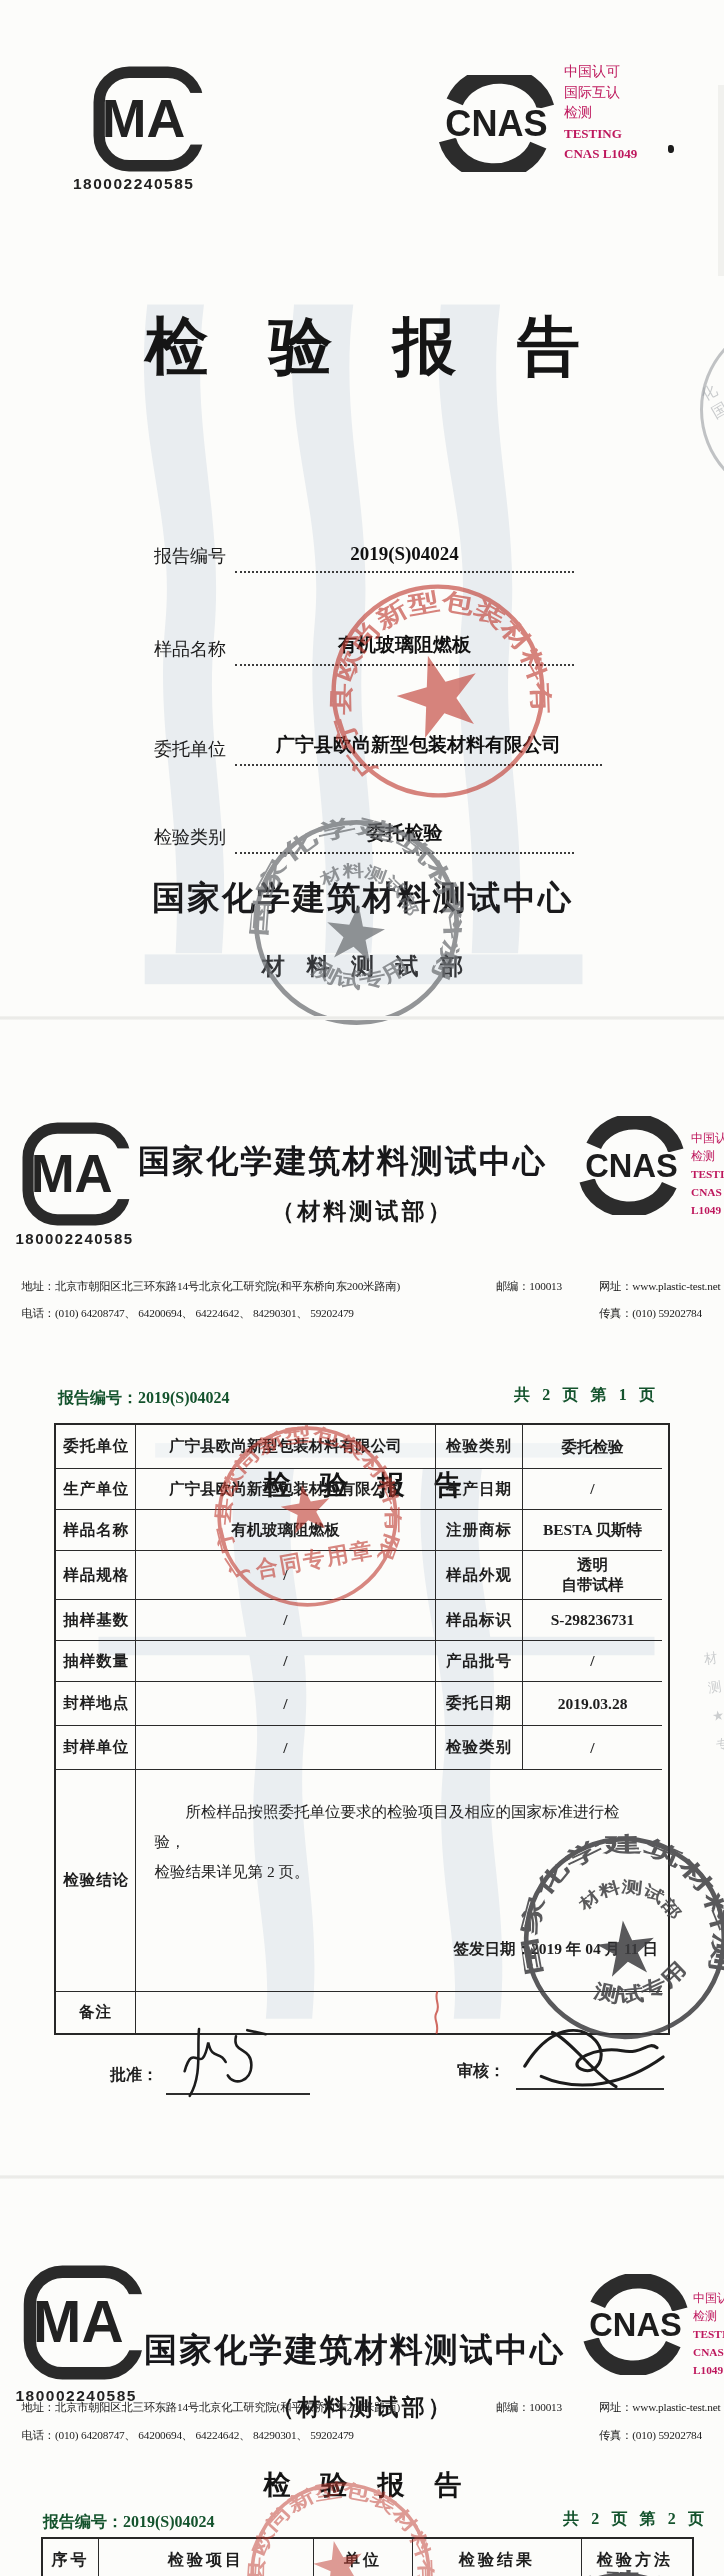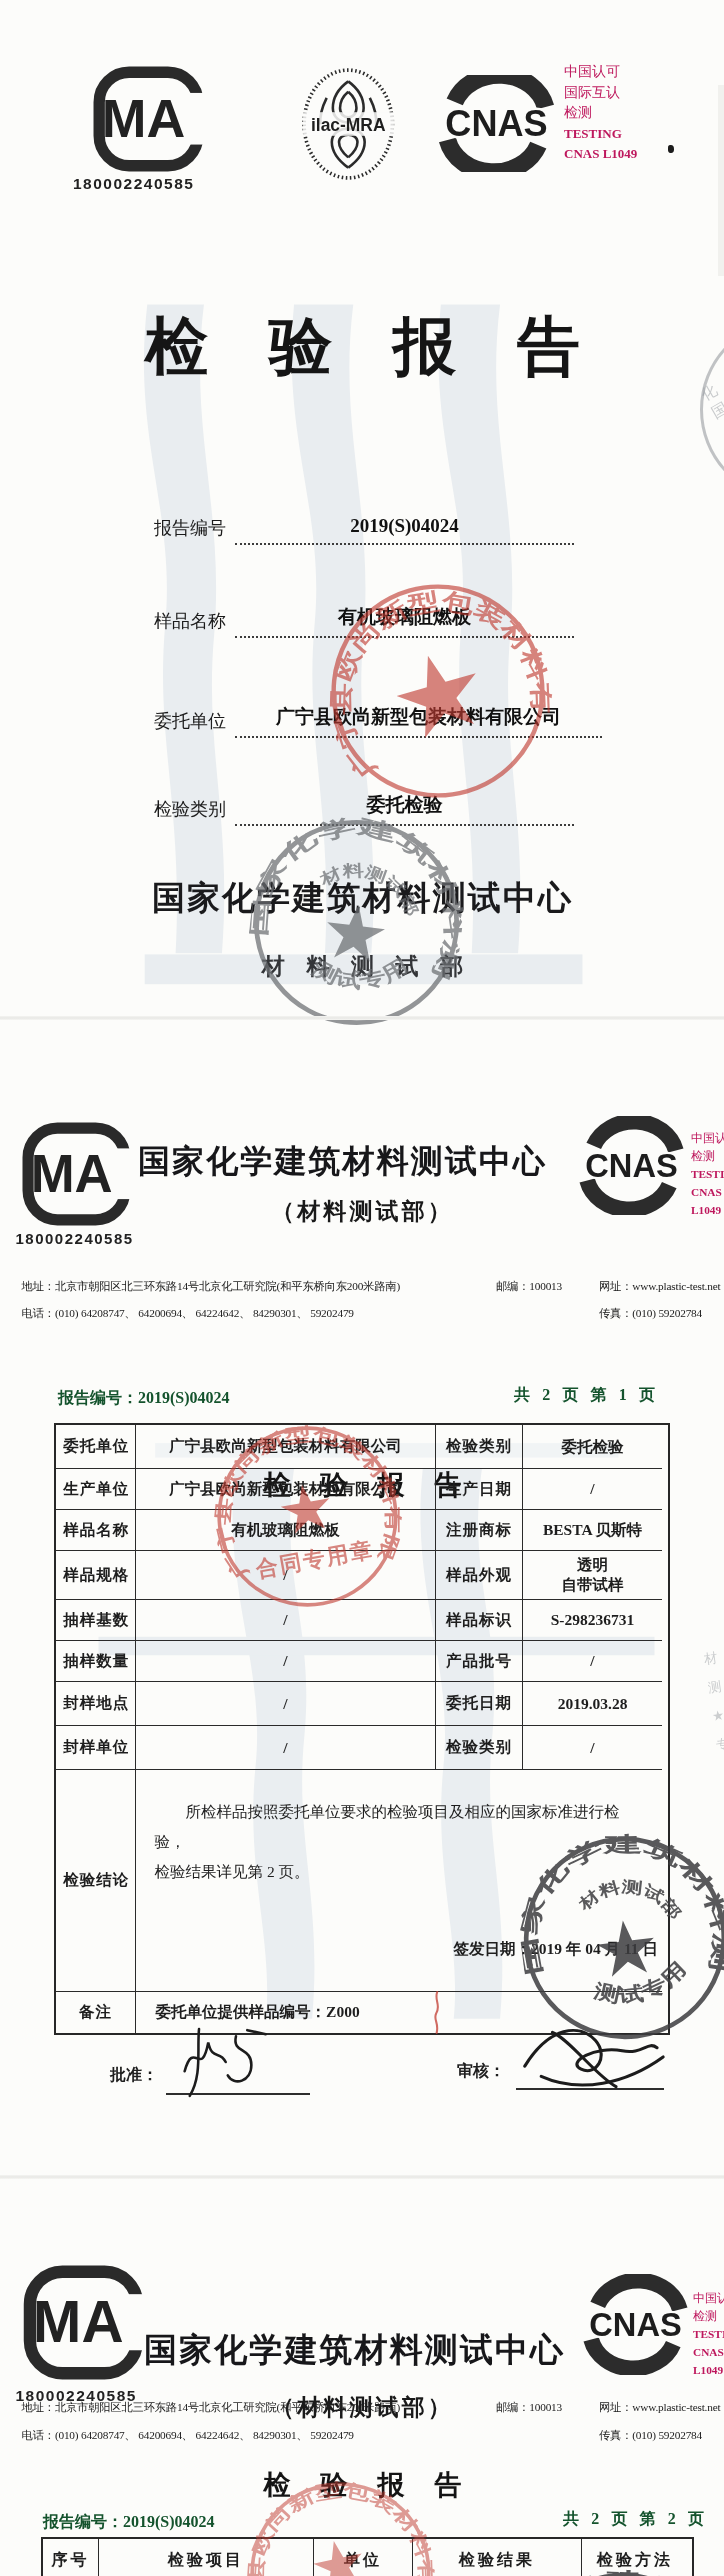--- a/index.html
+++ b/index.html
@@ -14,21 +14,21 @@
 
   
   .logo-num{font-family:"Liberation Sans","DejaVu Sans",sans-serif;font-weight:bold;
             letter-spacing:1.5px;color:#222;}
   .acc-col{line-height:20.6px;font-size:14px;color:#be185d;}
   .acc-col .en{font-family:Liberation Serif, serif;font-weight:bold;font-size:13px;}
 
   
   .p1-title{left:0;width:725px;top:304px;font-size:63px;font-weight:bold;
             letter-spacing:61px;text-indent:61px;text-align:center;color:#151515;}
-  .field{display:flex;align-items:flex-end;}
+  .field{display:flex;align-items:flex-end;margin-top:28px;}
   .field .flabel{font-size:18px;flex:0 0 81px;padding-bottom:5.2px;color:#1b1b1b;}
   .field .fline{flex:1;text-align:center;font-size:19px;font-weight:bold;
                 border-bottom:2.6px dotted #3c3c3c;padding-bottom:6.2px;color:#111;}
   .p1-center{left:0;width:725px;top:876px;font-size:33px;font-weight:bold;text-align:center;
              letter-spacing:2.1px;color:#1a1a1c;}
   .p1-dept{left:0;width:725px;top:951px;font-size:23px;font-weight:bold;text-align:center;
            letter-spacing:21.6px;text-indent:21.6px;color:#333538;}
 
   
   .hd-center{font-size:32px;font-weight:bold;letter-spacing:2.1px;color:#17171a;}
@@ -91,35 +91,20 @@
 
   <div class="abs" style="left:93px;top:66px;width:111px;height:106px;">
     <svg width="111" height="106" viewBox="0 0 215 205">
       <rect x="12" y="12" width="191" height="181" rx="58" fill="none" stroke="#2a2a2a" stroke-width="22"></rect>
       <rect x="168" y="52" width="50" height="100" fill="#fcfcfa"></rect>
       <text x="98" y="138" font-size="104" font-weight="bold" text-anchor="middle" font-family="Liberation Sans, DejaVu Sans, sans-serif" fill="#222">MA</text>
     </svg>
   </div>
   <div class="abs logo-num" style="left:73px;top:175px;font-size:15.5px;">180002240585</div>
 
-  <div class="abs" style="left:301px;top:67px;width:95px;height:114px;">
-    <svg width="95" height="114" viewBox="0 0 185 222">
-      <ellipse cx="92" cy="111" rx="86" ry="105" fill="none" stroke="#2b2b2b" stroke-width="7" stroke-dasharray="3 5"></ellipse>
-      <g fill="none" stroke="#2b2b2b" stroke-width="5">
-        <path d="M92,28 C70,44 62,62 62,80 C62,98 76,108 92,108 C108,108 122,98 122,80 C122,62 114,44 92,28"></path>
-        <path d="M92,48 C80,58 76,68 76,80 C76,92 84,98 92,98 C100,98 108,92 108,80 C108,68 104,58 92,48"></path>
-        <path d="M50,60 C40,80 36,96 38,112"></path>
-        <path d="M134,60 C144,80 148,96 146,112"></path>
-        <path d="M92,196 C70,180 60,164 60,146 C60,130 74,120 92,120 C110,120 124,130 124,146 C124,164 114,180 92,196"></path>
-        <path d="M92,176 C80,166 74,156 74,146 C74,138 82,132 92,132 C102,132 110,138 110,146 C110,156 104,166 92,176"></path>
-      </g>
-      <rect x="4" y="88" width="177" height="46" fill="#fcfcfa" opacity="0.85"></rect>
-      <text x="92" y="124" font-size="34" font-weight="bold" text-anchor="middle" font-family="Liberation Sans, DejaVu Sans, sans-serif" fill="#1f1f1f">ilac-MRA</text>
-    </svg>
-  </div>
 
   <div class="abs" style="left:435px;top:75px;width:123px;height:97px;">
     <svg width="123" height="97" viewBox="0 0 238 188">
       <path d="M38,52 A92,80 0 0 1 214,62" fill="none" stroke="#2c2c2c" stroke-width="34"></path>
       <path d="M200,136 A92,80 0 0 1 24,126" fill="none" stroke="#2c2c2c" stroke-width="34"></path>
       <text x="119" y="118" font-size="70" font-weight="bold" text-anchor="middle" font-family="Liberation Sans, DejaVu Sans, sans-serif" fill="#1d1d1d" style="paint-order:stroke;stroke:#fcfcfa;stroke-width:10px;">CNAS</text>
     </svg>
   </div>
 
   <div class="abs acc-col" style="left:564px;top:62px;">
@@ -284,21 +269,20 @@
     <div class="it-v2 lastcol">/</div>
 
     <div class="it-l1">检验结论</div>
     <div class="concl-content lastcol" style="grid-column:2 / 5;">
       <div class="concl-line1">所检样品按照委托单位要求的检验项目及相应的国家标准进行检验，</div>
       <div>检验结果详见第 2 页。</div>
       <div class="issue-date">签发日期：2019 年 04 月 11 日</div>
     </div>
 
     <div class="it-l2 lastrow" style="justify-content:center;">备注</div>
-    <div class="lastcol lastrow" style="grid-column:2 / 5;padding-left:19.6px;font-weight:bold;">委托单位提供样品编号：Z000</div>
   </div>
 
   <svg class="abs" style="left:432px;top:1990px;" width="13.4" height="46" viewBox="0 0 26 90">
     <path d="M10,4 C4,20 18,30 8,46 C2,58 14,64 9,84" fill="none" stroke="#c4463c" stroke-width="4" stroke-linecap="round" opacity="0.8"></path>
   </svg>
 
   <div class="abs stamp" style="left:214px;top:1423px;width:187px;height:187px;opacity:0.6;transform:rotate(-10deg);">
     <svg width="187" height="187" viewBox="0 0 360 360">
       <defs>
           <path id="p2r-ring" d="M 52,268 A 152,152 0 1 1 308,268"></path>

